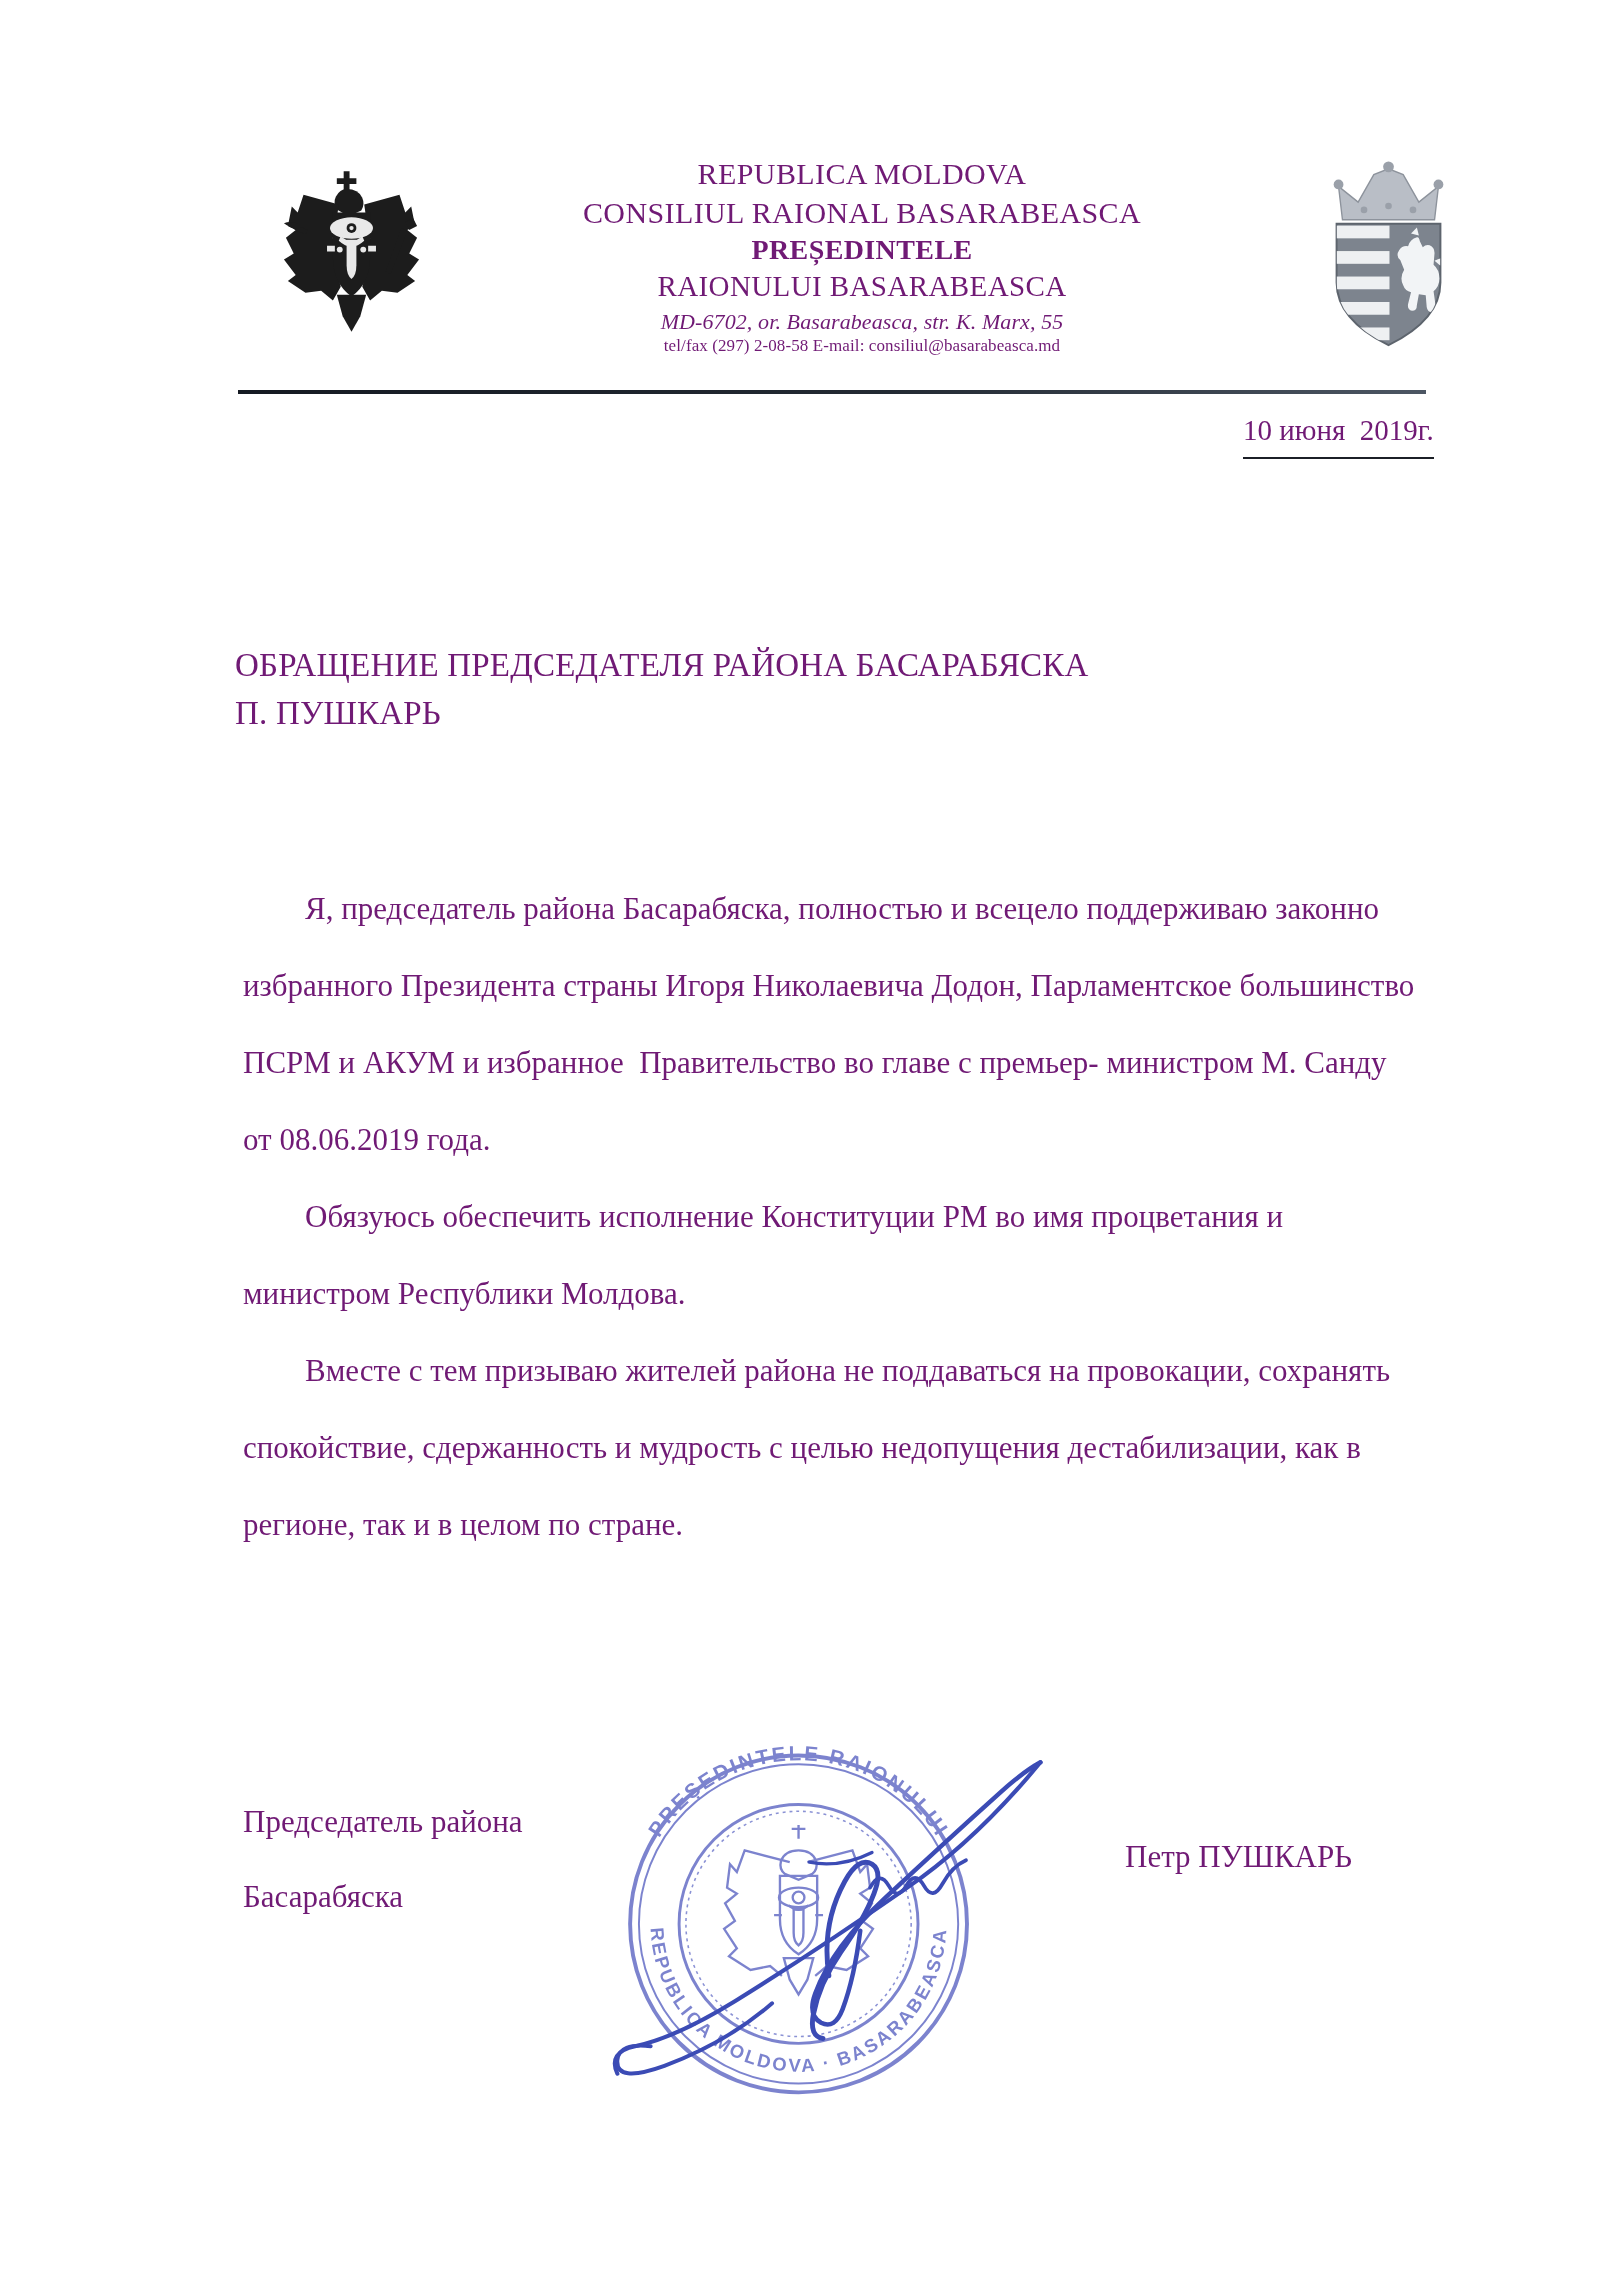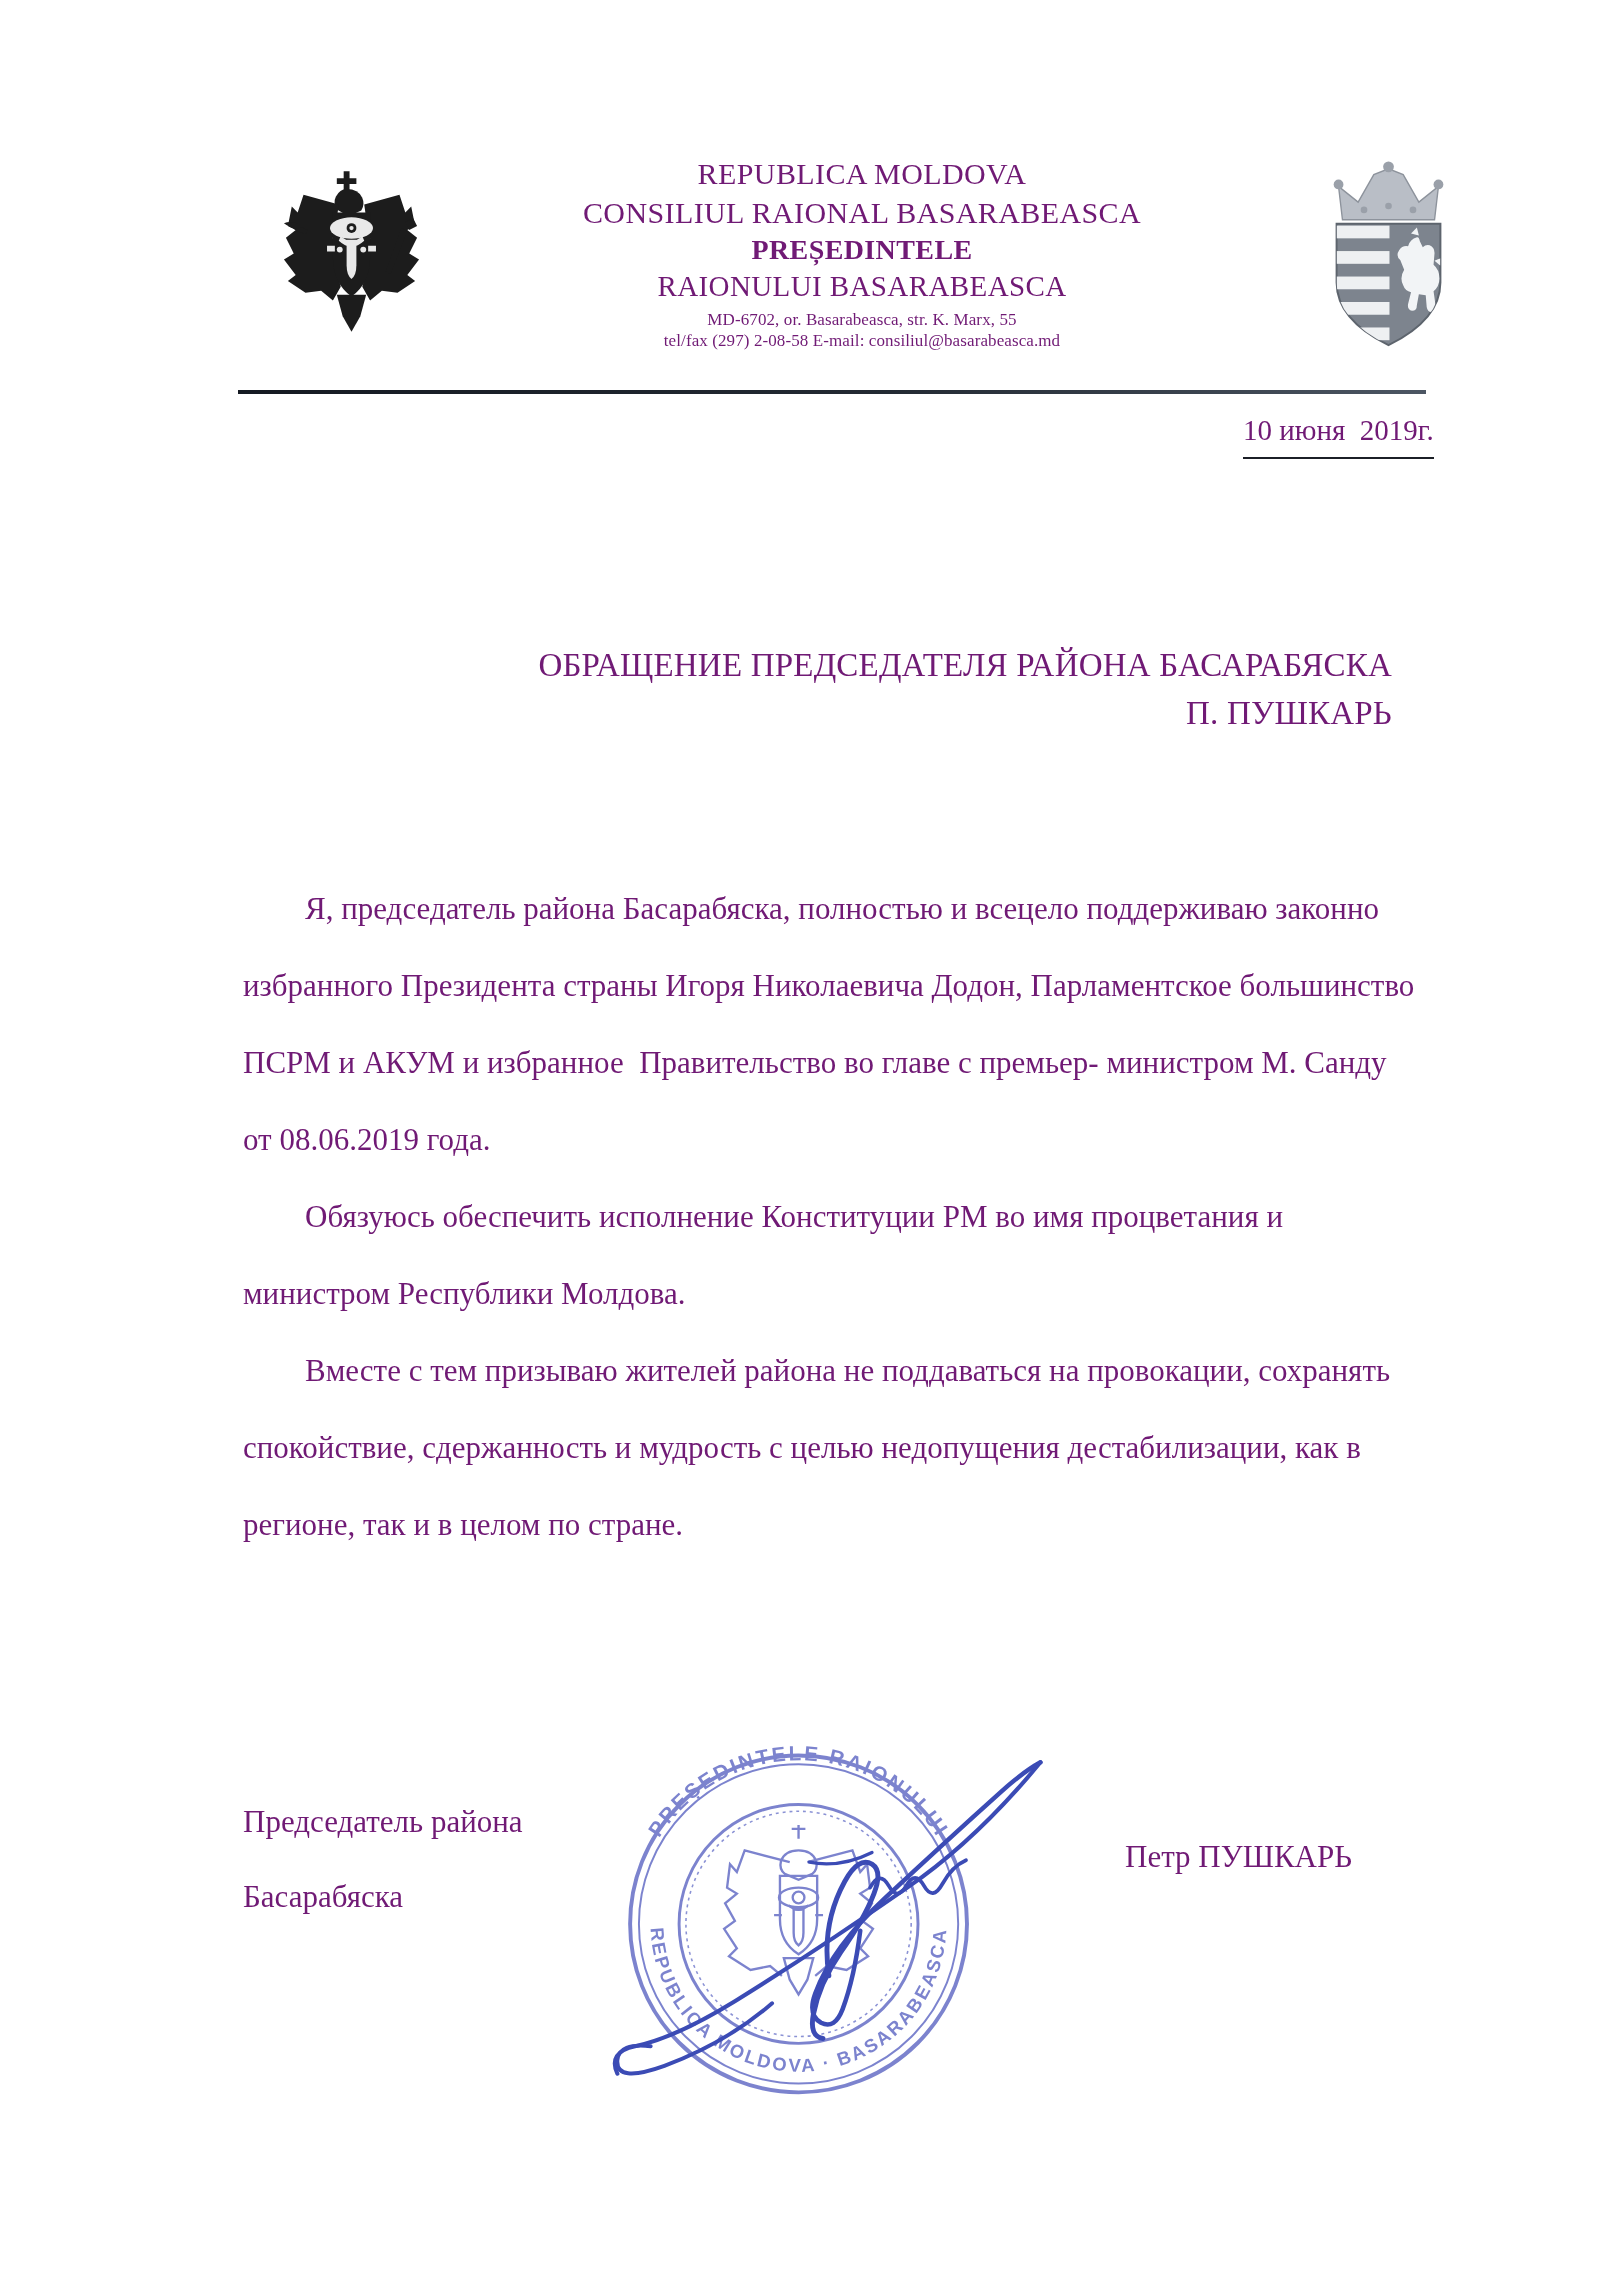--- a/index.html
+++ b/index.html
@@ -63,23 +63,24 @@
     letter-spacing: 0.4px;
     padding-top: 8.8px;
   }
   .lh-l4 {
     font-size: 29px;
     font-weight: normal;
     letter-spacing: 0.4px;
     padding-top: 7.8px;
   }
   .lh-addr {
-    font-size: 17px;
+    font-size: 22px;
     padding-top: 9.8px;
     letter-spacing: 0.1px;
+    font-style: italic;
   }
   .lh-contact {
     font-size: 17px;
     padding-top: 3.9px;
     letter-spacing: 0.1px;
   }
 
   .rule {
     position: absolute;
     left: 238px;
@@ -99,21 +100,21 @@
     padding-bottom: 10px;
     white-space: pre;
   }
 
   
   .doc-title {
     position: absolute;
     left: 235px;
     top: 642px;
     width: 1157px;
-    text-align: right;
+    text-align: left;
     font-size: 33px;
     line-height: 1.45;
     letter-spacing: 0.2px;
   }
 
   
   .body-text {
     position: absolute;
     left: 243px;
     top: 870px;

